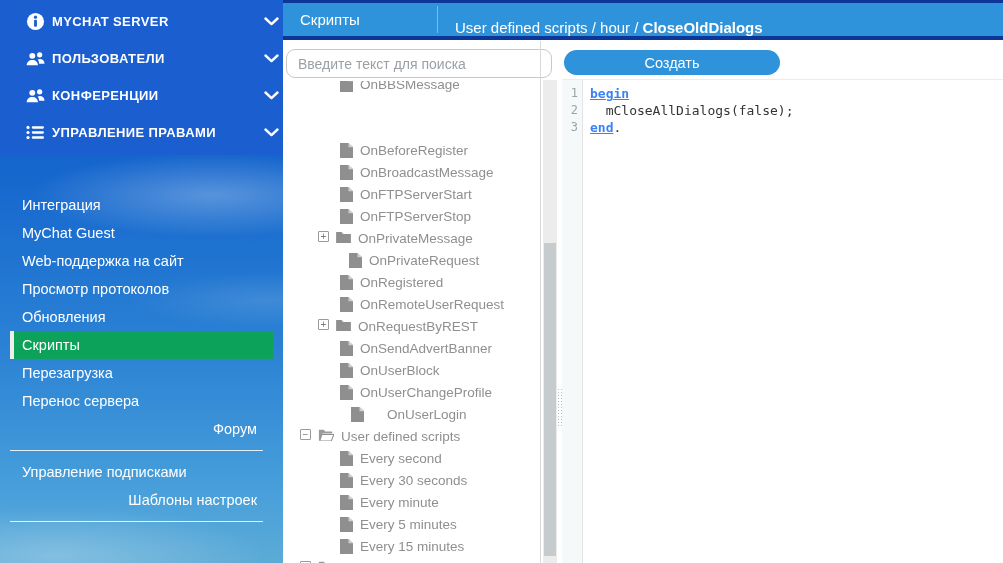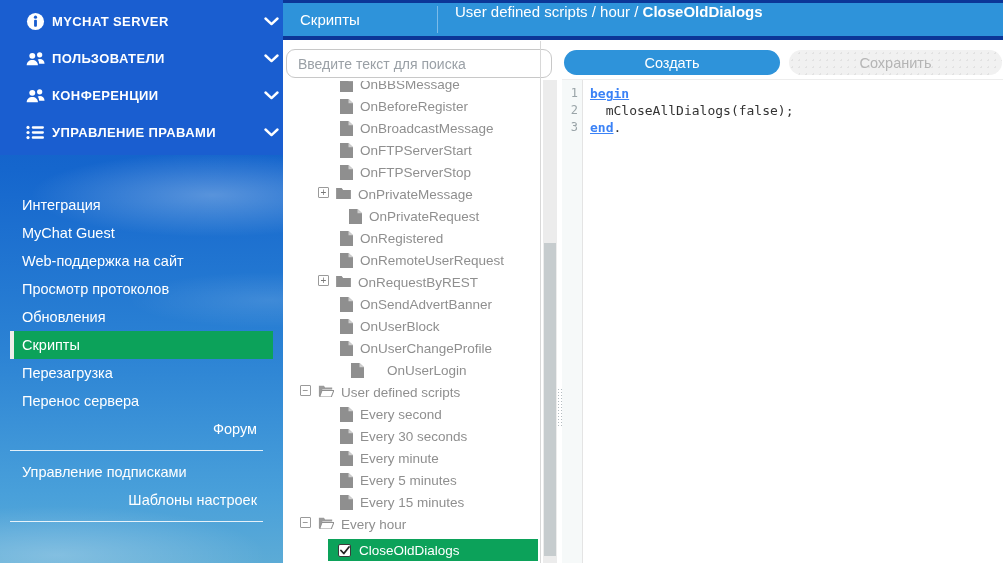--- a/index.html
+++ b/index.html
@@ -36,21 +36,21 @@
 
   
   .main { position:absolute; left:283px; top:0; width:720px; height:563px; background:#fff; }
 
   .topbar { position:absolute; left:0; top:0; right:0; height:40px; background:#2e93da;
     border-top:3px solid #0c3697; border-bottom:4px solid #0c3697; }
   .tab { position:absolute; left:0; top:0; bottom:0; width:154px; display:flex;
     align-items:center; padding-left:17px; color:#fff; font-size:15px; cursor:pointer; }
   .tab-divider { position:absolute; left:154px; top:3px; bottom:3px; width:1px; background:#7cbbe9; }
   .crumb { position:absolute; left:172px; top:0; bottom:0; right:8px; display:flex;
-    align-items:flex-start; color:#fff; font-size:15px; white-space:pre; }
+    align-items:flex-end; color:#fff; font-size:15px; white-space:pre; }
   .crumb b { font-weight:bold; }
 
   .search-input { position:absolute; left:3px; top:49px; width:266px; height:29px;
     border:1px solid #c8c8c8; border-radius:9px; padding:0 11px; font-size:14px;
     color:#444; outline:none; font-family:"Liberation Sans", sans-serif; }
   .search-input::placeholder { color:#9aa0a6; }
 
   .tree-border { position:absolute; left:257px; top:41px; bottom:0; width:1px; background:#d8d8d8; }
   .tree-viewport { position:absolute; left:0; top:81px; bottom:0; width:257px; overflow:hidden; }
   .tree { margin-top:-4px; }
@@ -230,21 +230,21 @@
       <div class="tree" id="tree">
           <div class="tree-row" style="padding-left: 57px;">
             <span class="t-ico">
               <svg width="13" height="15" viewBox="0 0 13 15">
                 <path d="M0 0h8.5l4.5 4.3V15H0z" fill="#8f8f8f"></path>
                 <path d="M8.5 0l4.5 4.3H8.5z" fill="#cfcfcf"></path>
               </svg>
             </span>
             <span class="tree-label">OnBBSMessage</span>
           </div>
-          <div class="tree-row" style="padding-left: 57px;">
+          <div class="tree-row" style="padding-left: 57px; margin-top: 44px;">
             <span class="t-ico">
               <svg width="13" height="15" viewBox="0 0 13 15">
                 <path d="M0 0h8.5l4.5 4.3V15H0z" fill="#8f8f8f"></path>
                 <path d="M8.5 0l4.5 4.3H8.5z" fill="#cfcfcf"></path>
               </svg>
             </span>
             <span class="tree-label">OnBeforeRegister</span>
           </div>
           <div class="tree-row" style="padding-left: 57px;">
             <span class="t-ico">
@@ -431,21 +431,20 @@
           </div>
         </div>
     </div>
     <div class="tree-scrollbar">
       <div class="tree-scroll-thumb"></div>
     </div>
     <div class="splitter-grip"></div>
 
     <div class="right-pane">
       <button class="btn btn-create">Создать</button>
-      <button class="btn btn-save" disabled="">Сохранить</button>
       <div class="pane-sep"></div>
       <div class="editor">
         <div class="gutter" id="gutter">
             <div class="gutter-num">1</div>
             <div class="gutter-num">2</div>
             <div class="gutter-num">3</div>
           </div>
         <div class="code" id="code"><div class="code-line"><span class="kw">begin</span></div><div class="code-line"><span class="plain">  mCloseAllDialogs(false);</span></div><div class="code-line"><span class="kw">end</span><span class="plain">.</span></div></div>
       </div>
     </div>

